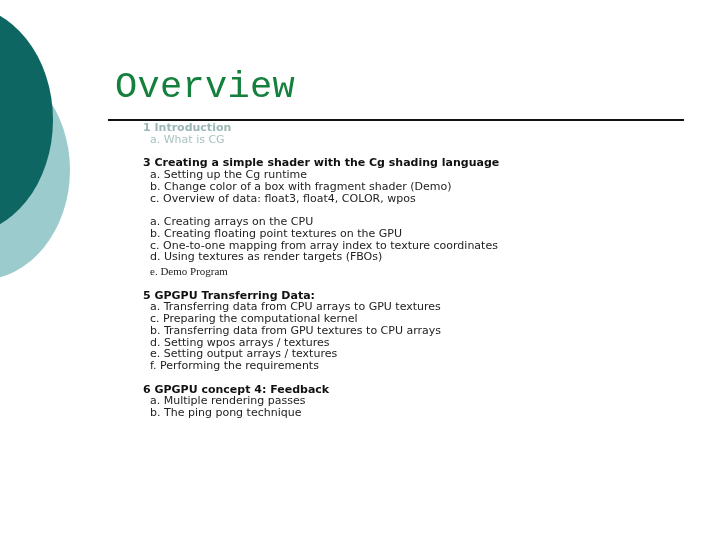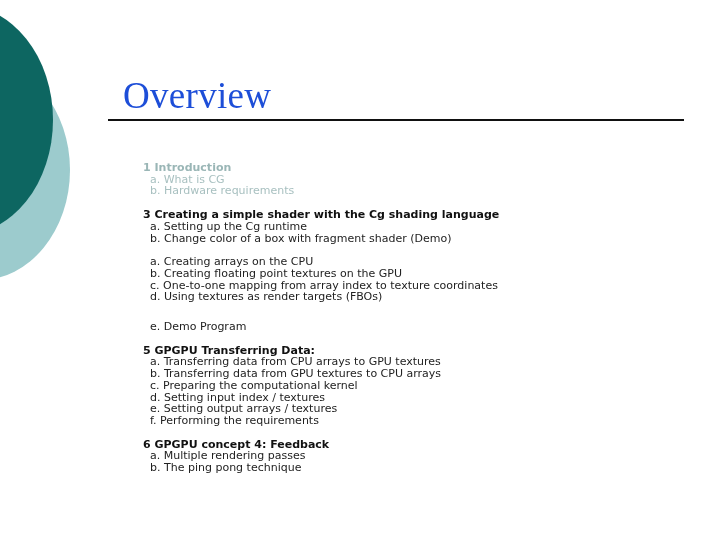--- a/index.html
+++ b/index.html
@@ -13,76 +13,76 @@
       width: 180px; height: 220px; border-radius: 50%;
       background: #9ccbcd;
     }
     .circle-dark {
       position: absolute; left: -130px; top: 5px;
       width: 183px; height: 230px; border-radius: 50%;
       background: #0d6661;
     }
     .title {
       position: absolute; left: 115px; top: 66px;
-      font-family: Liberation Serif, serif;
-      font-size: 37px; color: #1d4ed8; margin: 8px; font-weight: normal;
+      font-family: Liberation Mono, monospace;
+      font-size: 37px; color: #15803d; margin: 0; font-weight: normal;
       letter-spacing: 0.3px;
     }
     .divider {
       position: absolute; left: 108px; top: 119px;
       width: 576px; height: 1.5px; background: #111;
     }
     .outline {
       position: absolute; left: 143px; top: 122px;
       font-size: 11px; line-height: 11.7px; color: #222;
     }
     .section { margin-bottom: 12px; }
     .section-head { font-weight: bold; color: #111; }
     .item { padding-left: 7px; }
     .section.dim .section-head, .section.dim .item { color: #a8c0c0; }
-    .section.dim .section-head { color: #9ab6b6; margin-top: 40px; }
-    .item.spaced { margin-top: 18px; }
+    .section.dim .section-head { color: #9ab6b6; }
+    .item.spaced { margin-top: 3px; font-family: Liberation Serif, serif; }
   </style>
 </head>
 <body>
 
 <div class="circle-light"></div>
 <div class="circle-dark"></div>
 
 <h1 class="title">Overview</h1>
 <div class="divider"></div>
 
 <div class="outline">
   <div class="section dim">
     <div class="section-head">1  Introduction</div>
     <div class="item">a. What is CG</div>
-    <div class="item">b. Hardware requirements</div>
   </div>
 
 
   <div class="section">
     <div class="section-head">3 Creating a simple shader with the Cg shading language</div>
     <div class="item">a. Setting up the Cg runtime</div>
     <div class="item">b. Change color of a box with fragment shader (Demo)</div>
+    <div class="item">c. Overview of data: float3, float4, COLOR, wpos</div>
   </div>
 
   <div class="section">
     <div class="item">a. Creating arrays on the CPU</div>
     <div class="item">b. Creating floating point textures on the GPU</div>
     <div class="item">c. One-to-one mapping from array index to texture coordinates</div>
     <div class="item">d. Using textures as render targets (FBOs)</div>
     <div class="item spaced">e. Demo Program</div>
   </div>
 
   <div class="section">
     <div class="section-head">5 GPGPU Transferring Data:</div>
     <div class="item">a. Transferring data from CPU arrays to GPU textures</div>
+    <div class="item">c. Preparing the computational kernel</div>
     <div class="item">b. Transferring data from GPU textures to CPU arrays</div>
-    <div class="item">c. Preparing the computational kernel</div>
-    <div class="item">d. Setting input index / textures</div>
+    <div class="item">d. Setting wpos arrays / textures</div>
     <div class="item">e. Setting output arrays / textures</div>
     <div class="item">f. Performing the requirements</div>
   </div>
 
   <div class="section">
     <div class="section-head">6  GPGPU concept 4: Feedback</div>
     <div class="item">a. Multiple rendering passes</div>
     <div class="item">b. The ping pong technique</div>
   </div>
 </div>

